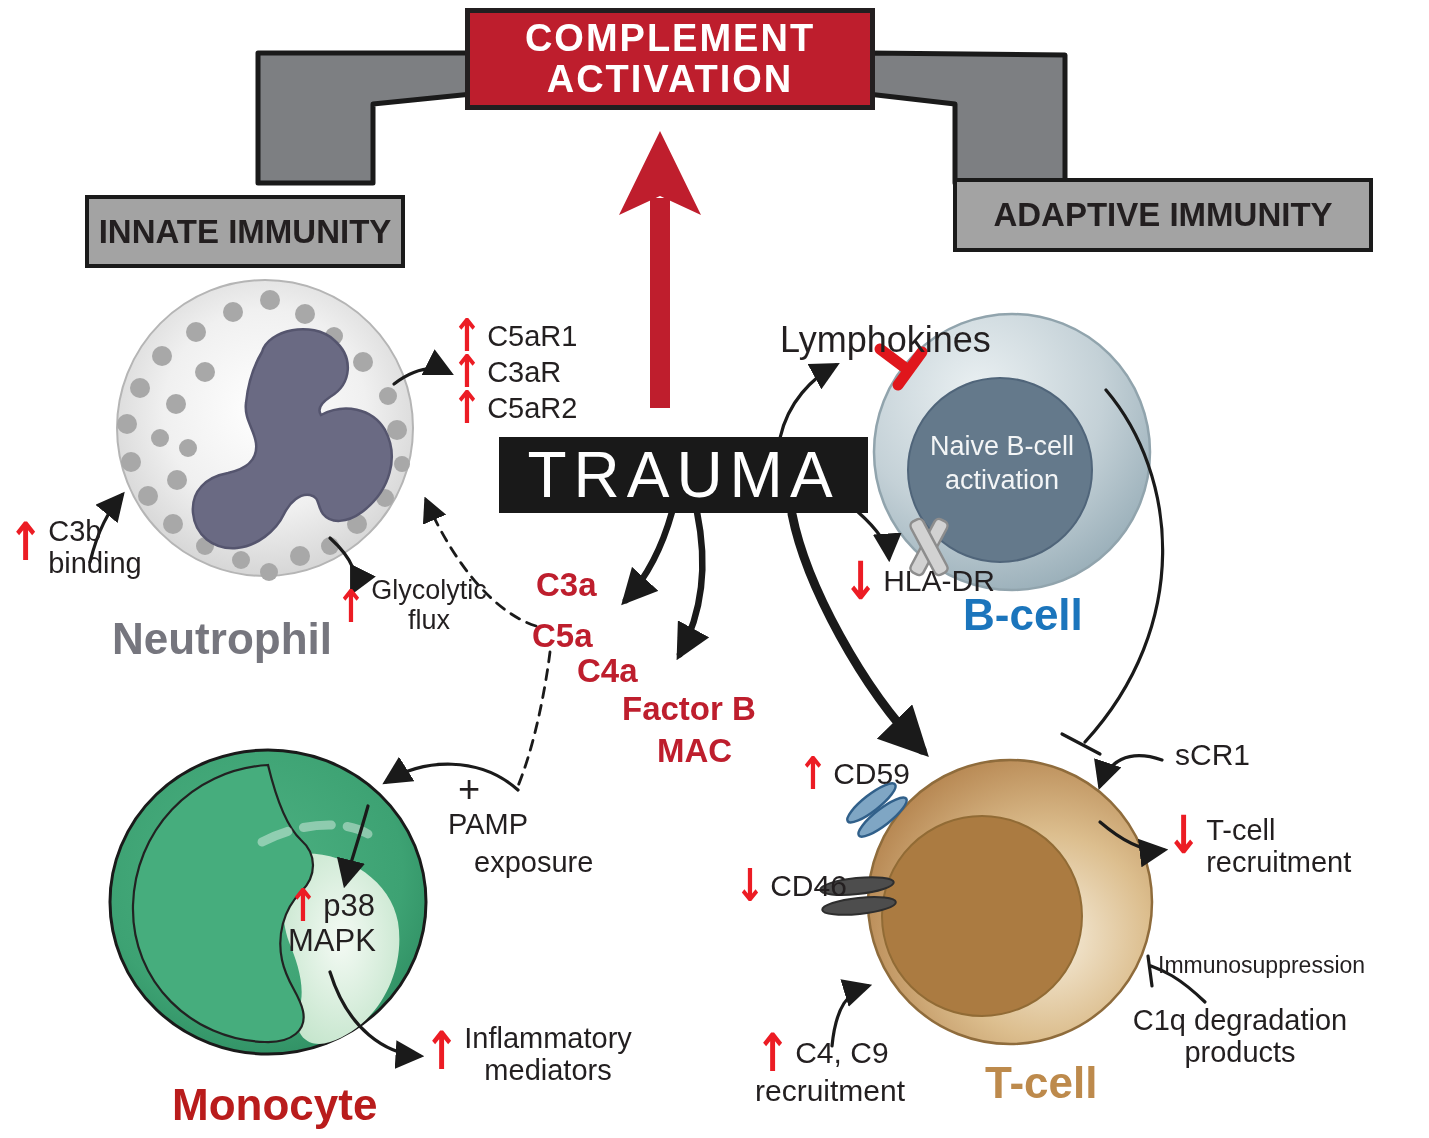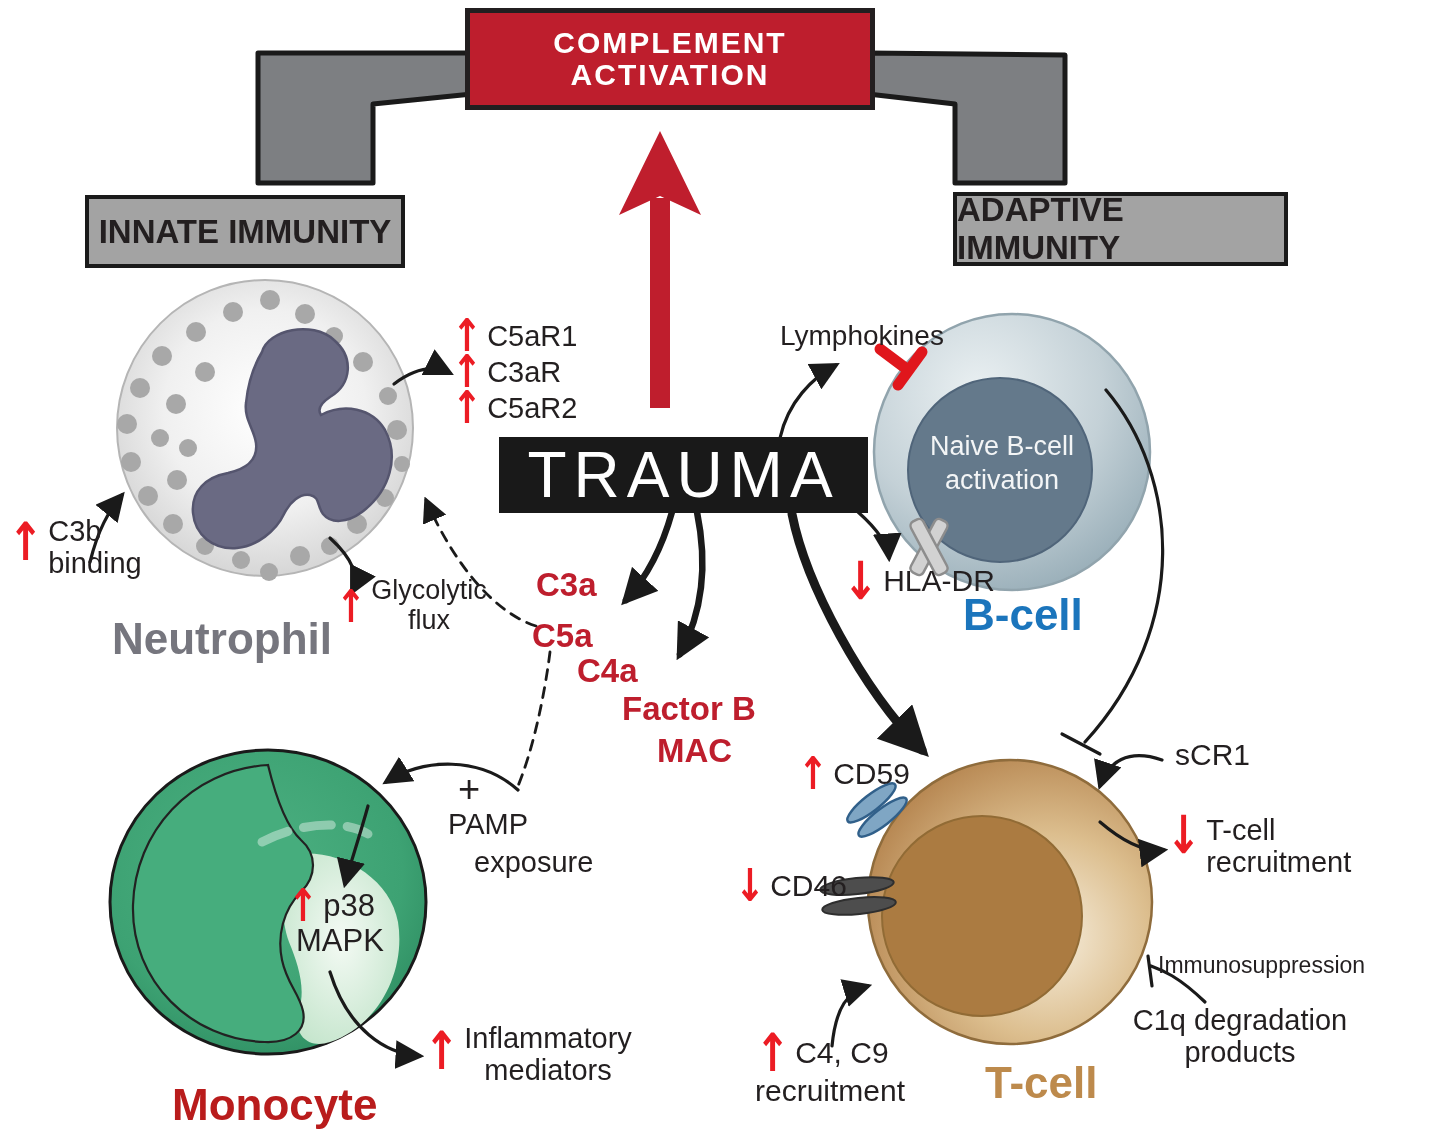--- a/index.html
+++ b/index.html
@@ -13,21 +13,21 @@
   .row{display:flex;align-items:center;gap:5px;}
   .rowtop{display:flex;align-items:flex-start;gap:5px;}
   .col{display:flex;flex-direction:column;}
   .ctr{text-align:center;}
   .arrow{font-family:"DejaVu Sans","Liberation Sans",sans-serif;color:#ec1c24;font-weight:bold;
          display:inline-block;transform:scaleY(1.25);line-height:1;}
   .a36{font-size:36px;} .a42{font-size:42px;}
   .headbox{position:absolute;z-index:2;left:465px;top:8px;width:410px;height:102px;
            background:#be1e2d;border:5px solid #231f20;box-sizing:border-box;
            display:flex;flex-direction:column;align-items:center;justify-content:center;
-           color:#fff;font-weight:bold;font-size:30px;letter-spacing:2px;line-height:1.08;}
+           color:#fff;font-weight:bold;font-size:38px;letter-spacing:2px;line-height:1.08;}
   .box-label{position:absolute;z-index:2;background:#a3a3a3;border:4px solid #1a1a1a;box-sizing:border-box;
            display:flex;align-items:center;justify-content:center;font-weight:bold;font-size:33px;}
   .traumabox{position:absolute;z-index:2;left:499px;top:437px;width:369px;height:76px;background:#191919;
            display:flex;align-items:center;justify-content:center;color:#fff;font-size:64px;
            letter-spacing:7px;font-weight:400;}
   .naive{position:absolute;z-index:2;left:902px;top:430px;width:200px;text-align:center;
          color:#f3f5f6;font-size:27px;line-height:1.25;}
 </style>
 </head>
 <body>
@@ -179,21 +179,21 @@
   </g>
 </svg>
 
 <div class="headbox">
   <span>COMPLEMENT</span>
   <span>ACTIVATION</span>
 </div>
 <div class="box-label" style="left:85px;top:195px;width:320px;height:73px;">
   <span>INNATE IMMUNITY</span>
 </div>
-<div class="box-label" style="left:953px;top:192px;width:335px;height:74px;">
+<div class="box-label" style="left:953px;top:178px;width:420px;height:74px;text-align:center;">
   <span>ADAPTIVE IMMUNITY</span>
 </div>
 <div class="traumabox">
   <span>TRAUMA</span>
 </div>
 
 <div class="lbl t29" style="left:452px;top:318px;">
   <div class="row">
     <span class="arrow a36">↑</span>
     <span>C5aR1</span>
@@ -238,36 +238,36 @@
 
 <div class="lbl" style="left:458px;top:768px;font-size:38px;"><span>+</span></div>
 <div class="lbl t29" style="left:448px;top:808px;"><span>PAMP</span></div>
 <div class="lbl t29" style="left:474px;top:846px;"><span>exposure</span></div>
 
 <div class="lbl" style="left:288px;top:888px;font-size:31px;">
   <div class="row">
     <span class="arrow a36">↑</span>
     <span>p38</span>
   </div>
-  <div style="margin-left:8px;"><span>MAPK</span></div>
+  <div style=""><span>MAPK</span></div>
 </div>
 
 <div class="lbl t29 rowtop" style="left:424px;top:1022px;">
   <span class="arrow a42" style="margin-top:8px;">↑</span>
   <span class="col ctr">
     <span>Inflammatory</span>
     <span>mediators</span>
   </span>
 </div>
 
 <div class="cellname" style="left:172px;top:1080px;color:#b91c1c;">
   <span>Monocyte</span>
 </div>
 
-<div class="lbl" style="left:780px;top:320px;font-size:28px;">
+<div class="lbl" style="left:780px;top:320px;font-size:36px;">
   <span>Lymphokines</span>
 </div>
 <div class="naive">
   <div><span>Naive B-cell</span></div>
   <div><span>activation</span></div>
 </div>
 <div class="lbl rowtop" style="left:843px;top:560px;font-size:30px;">
   <span class="arrow a42">↓</span>
   <span style="margin-top:4px;">HLA-DR</span>
 </div>

